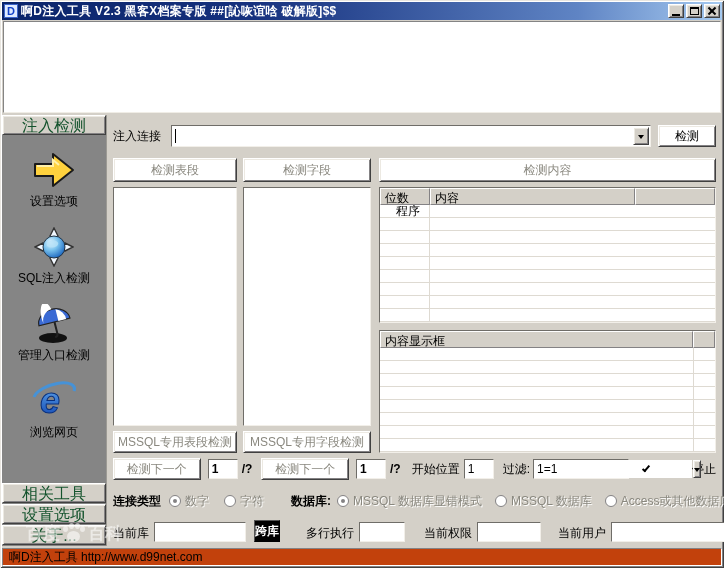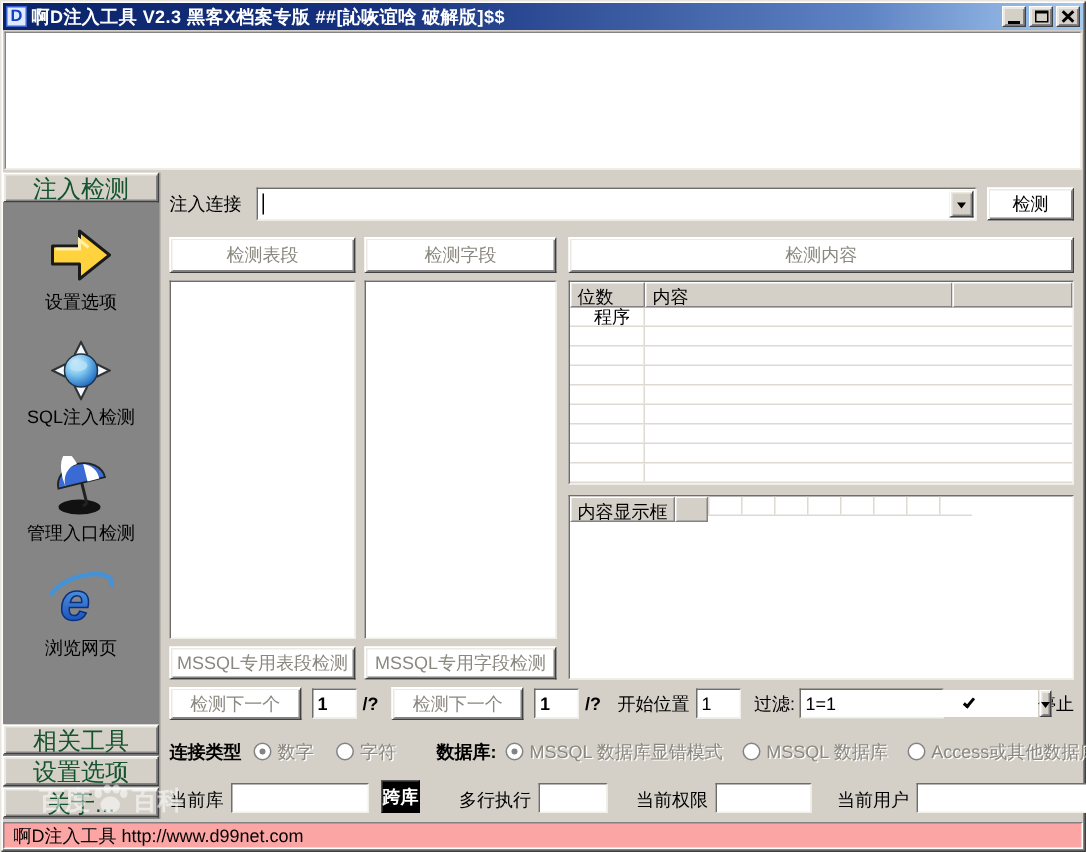--- a/index.html
+++ b/index.html
@@ -102,21 +102,21 @@
   .hcell { background:#d4d0c8; border:1px solid; border-color:#fff #848284 #848284 #fff; font-size:12px; padding:1px 4px; white-space:nowrap; overflow:hidden; }
   .hc-a { width:50px; flex:0 0 50px; }
   .hc-b { width:205px; flex:0 0 205px; }
   .hc-c { flex:1; }
   .lv-row { display:flex; height:13px; flex:0 0 13px; border-bottom:1px solid #dedad2; }
   .lv-row .ca { width:50px; flex:0 0 50px; border-right:1px solid #dedad2; padding:0 16px; white-space:nowrap; overflow:hidden; }
   .lv-row .cb { width:205px; flex:0 0 205px; border-right:1px solid #dedad2; padding:0 5px; white-space:nowrap; overflow:hidden;margin-top:38px; }
   .lv-row .cc { flex:1; }
   .lv-row span { font-size:12px; line-height:12px; display:block; }
   .listview2 { flex:1; margin-top:7px; background:#fff; border:1px solid; border-color:#6f6d68 #f2efe9 #f2efe9 #6f6d68;
-               display:flex; flex-direction:row; overflow:hidden; }
+               display:flex; flex-direction:column; overflow:hidden; }
   .hc-wide { flex:1; } .hc-tiny { width:22px; flex:0 0 22px; }
   .lv2-row { display:flex; height:13px; flex:0 0 13px; border-bottom:1px solid #dedad2; }
   .lv2-row .cw { flex:1; } .lv2-row .ct { width:22px; flex:0 0 22px; border-left:1px solid #dedad2; }
   
   .control-row { margin-top:5px; height:22px; flex:0 0 22px; }
   .next-btn { width:88px; height:22px; }
   .num-in { width:30px; margin-left:7px; }
   .q { font-weight:bold; margin-left:4px; }
   .start-lbl { margin-left:11px; }
   .start-in { width:30px; margin-left:4px; }
@@ -131,21 +131,21 @@
   .type-row { margin-top:11px; height:20px; flex:0 0 20px; }
   .radio-wrap { display:inline-flex; align-items:center; cursor:default; }
   .radio { width:12px; height:12px; border-radius:50%; background:#fff; border:1px solid #848284; position:relative; flex:0 0 12px; }
   .radio.sel::after { content:""; position:absolute; left:3px; top:3px; width:4px; height:4px; border-radius:50%; background:#848284; }
   .rlab { color:#8a887f; text-shadow:1px 1px 0 #fff; margin-left:4px; white-space:nowrap; }
   
   .bottom-row { margin-top:7px; height:24px; flex:0 0 24px;align-items:flex-end; }
   .cross-btn { width:66px; height:22px; margin-left:8px; background:#000; color:#fff; font-weight:bold;
                border:1px solid; border-color:#555 #000 #000 #555; box-shadow:none; }
   
-  .statusbar { margin-top:2px; height:18px; flex:0 0 18px; background:#fca5a5;
+  .statusbar { margin-top:2px; height:18px; flex:0 0 18px; background:#c2410c;
                border:1px solid; border-color:#848284 #fff #fff #848284; display:flex; align-items:center; padding-left:6px; }
   
   .watermark { position:absolute; left:26px; top:513px; width:150px; height:40px; display:flex; align-items:center;
                color:rgba(255,255,255,.55); font-weight:bold; font-size:17px; pointer-events:none; }
   .paw { position:relative; width:22px; height:20px; margin:0 3px; }
   .paw i { position:absolute; background:rgba(255,255,255,.55); border-radius:50%; }
   .paw .p0 { width:13px; height:11px; left:4px; top:8px; }
   .paw .p1 { width:5px; height:6px; left:0; top:3px; }
   .paw .p2 { width:5px; height:6px; left:6px; top:0; }
   .paw .p3 { width:5px; height:6px; left:12px; top:0; }

